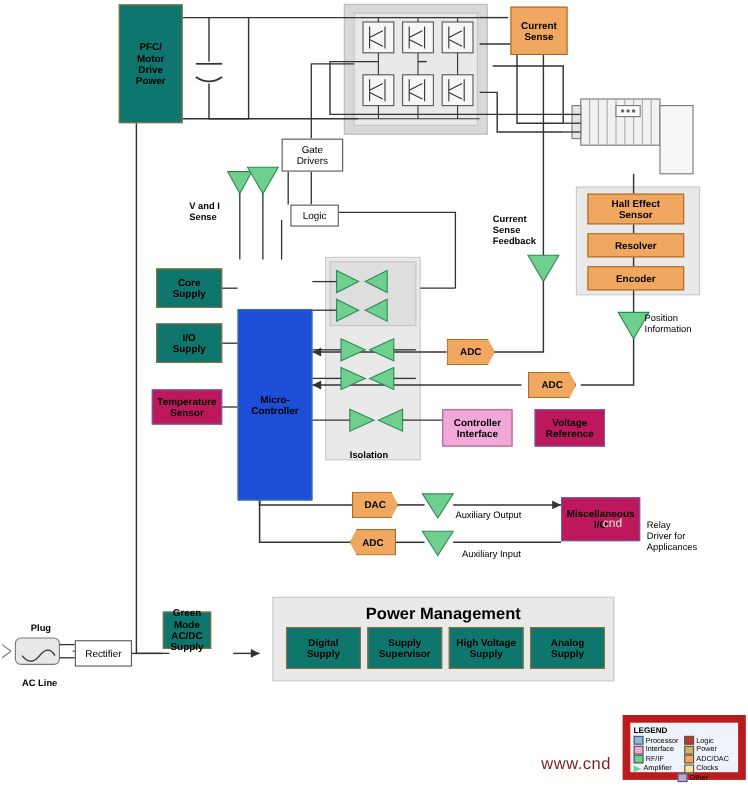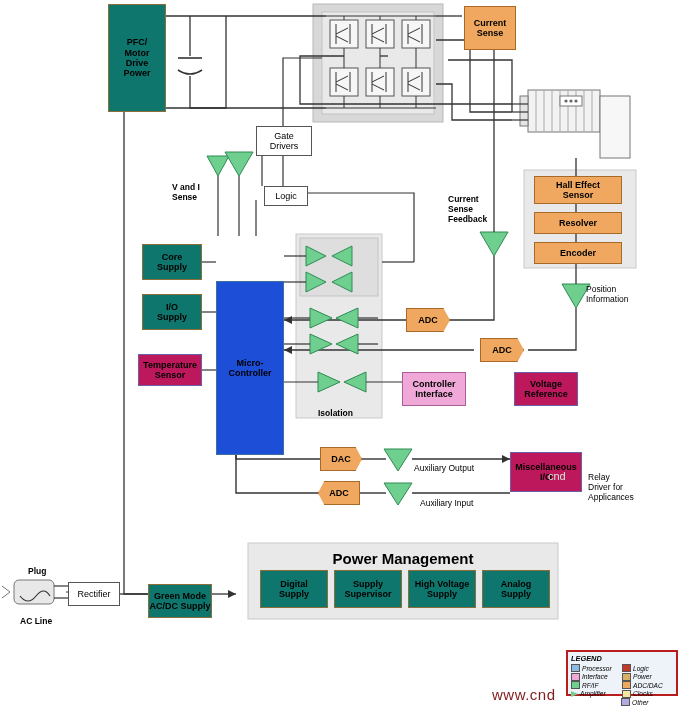--- a/index.html
+++ b/index.html
@@ -33,23 +33,23 @@
   .white  { background:#ffffff; border-color:#555; font-weight:normal; }
   .label {
     position:absolute; font-size:8.5px; font-weight:bold; line-height:1.2;
     white-space:pre-line; color:#000;
   }
   .label.norm { font-weight:normal; }
   .zonetitle {
     position:absolute; font-size:15px; font-weight:bold; text-align:center;
   }
   .legend {
-    position:absolute; left:566px; top:650px; width:112px; height:46px;
-    background:#eef3fa; border:2px solid #b91c1c; box-sizing:border-box;
-    font-size:6.6px; padding:2px 3px;font-style:italic;
+    position:absolute; left:566px; top:650px; width:112px; height:59px;
+    background:#eef3fa; border:7px solid #b91c1c; box-sizing:border-box;
+    font-size:6.6px; padding:2px 3px;
   }
   .legend .lt { font-weight:bold; font-size:7.4px; margin-bottom:1px; }
   .legrow { display:flex; justify-content:space-between; margin-bottom:0.5px; }
   .legitem { display:flex; align-items:center; width:52px; }
   .sw { width:7px; height:6px; border:1px solid #555; margin-right:2px; flex:none; }
   .tri-sw { width:0;height:0;border-left:7px solid #6ecf8e;border-top:3.5px solid transparent;border-bottom:3.5px solid transparent;margin-right:2px;flex:none;}
   .wm {
     position:absolute; left:492px; top:686px;
     font-size:15px; color:#7f1d1d; font-family:"Liberation Sans", sans-serif;
     letter-spacing:0.5px;
@@ -319,35 +319,35 @@
 
 <div class="box orange" style="left:406px;top:308px;width:44px;height:24px;
      clip-path:polygon(0% 0%, 85% 0%, 100% 50%, 85% 100%, 0% 100%);">ADC</div>
 
 <div class="box orange" style="left:480px;top:338px;width:44px;height:24px;
      clip-path:polygon(0% 0%, 85% 0%, 100% 50%, 85% 100%, 0% 100%);">ADC</div>
 
 <div class="box pink" style="left:402px;top:372px;width:64px;height:34px;">Controller
 Interface</div>
 
-<div class="box purple" style="left:514px;top:372px;width:64px;height:34px;">Voltage
+<div class="box purple" style="left:486px;top:372px;width:64px;height:34px;">Voltage
 Reference</div>
 
 <div class="box orange" style="left:320px;top:447px;width:42px;height:24px;
      clip-path:polygon(0% 0%, 85% 0%, 100% 50%, 85% 100%, 0% 100%);">DAC</div>
 
 <div class="box orange" style="left:318px;top:481px;width:42px;height:24px;
      clip-path:polygon(15% 0%, 100% 0%, 100% 100%, 15% 100%, 0% 50%);">ADC</div>
 
 <div class="box purple" style="left:510px;top:452px;width:72px;height:40px;">Miscellaneous
 I/O</div>
 
 <div class="box white" style="left:68px;top:582px;width:52px;height:24px;">Rectifier</div>
 
-<div class="box tan" style="left:148px;top:584px;width:64px;height:34px;">Green Mode
+<div class="box tan" style="left:148px;top:556px;width:44px;height:34px;">Green Mode
 AC/DC Supply</div>
 
 <div class="box tan" style="left:260px;top:570px;width:68px;height:38px;">Digital
 Supply</div>
 
 <div class="box tan" style="left:334px;top:570px;width=68px;width:68px;height:38px;">Supply
 Supervisor</div>
 
 <div class="box tan" style="left:408px;top:570px;width:68px;height:38px;">High Voltage
 Supply</div>

